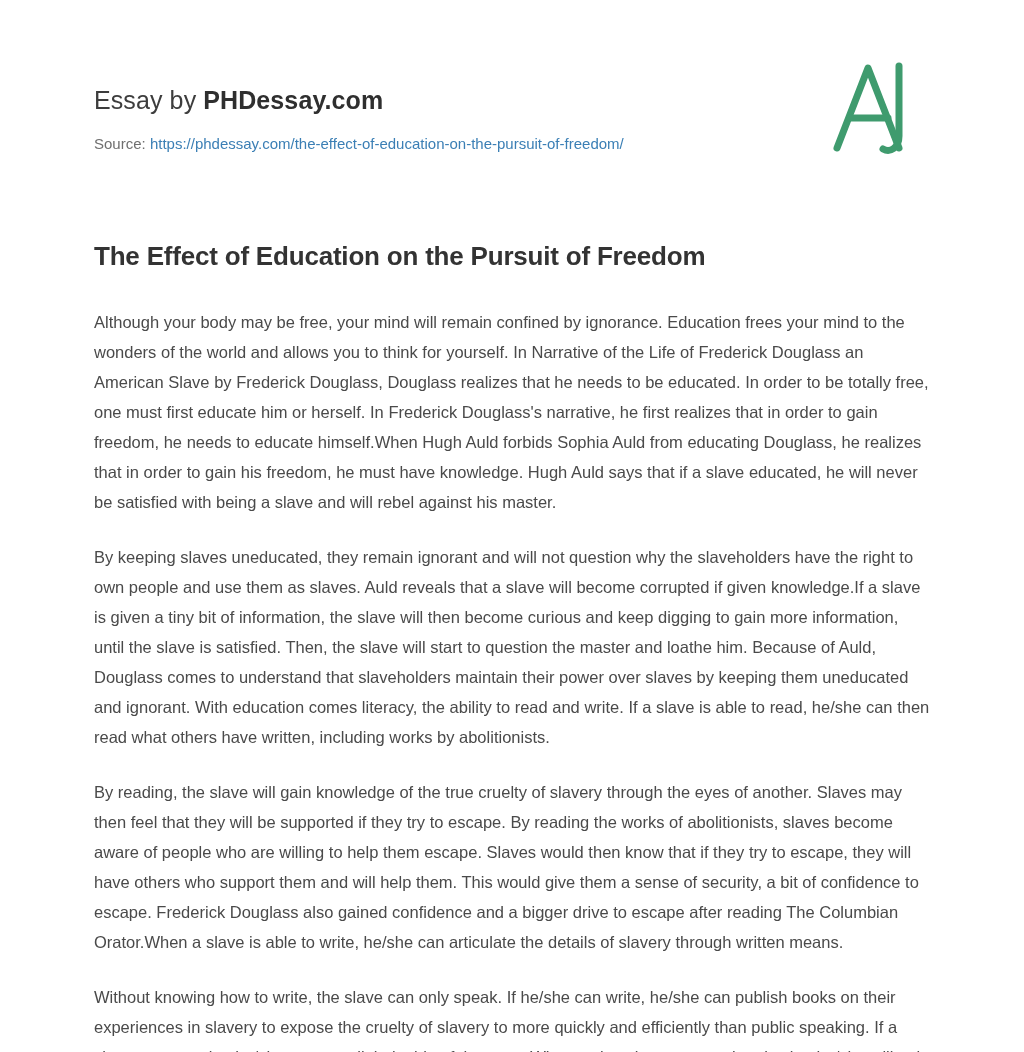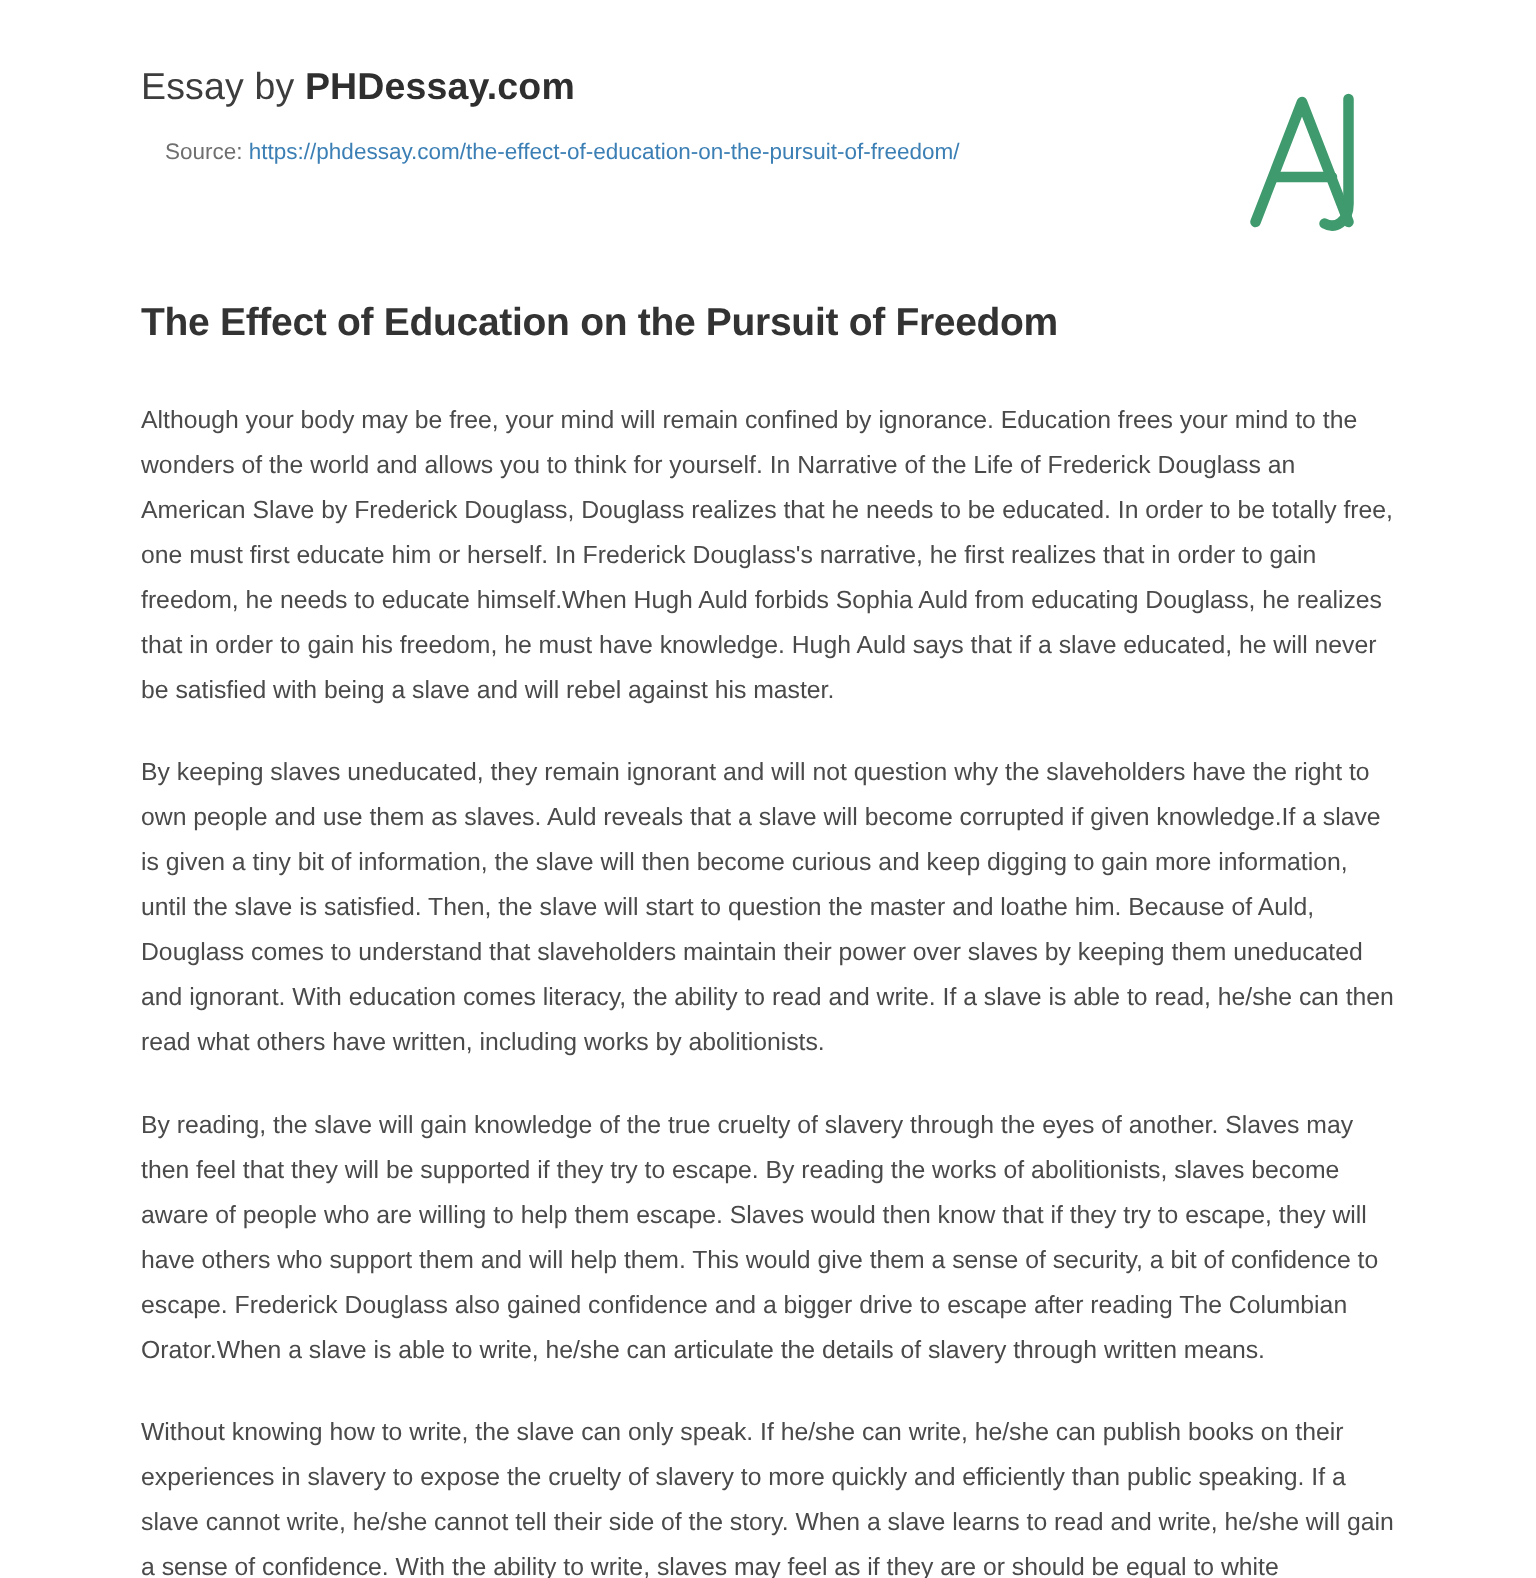--- a/index.html
+++ b/index.html
@@ -16,38 +16,37 @@
   }
   .page {
     position: relative;
     width: 1024px;
     min-height: 1052px;
     box-sizing: border-box;
     padding: 0 94px;
   }
   
   .header {
-    padding-top: 44px;
+    padding-top: 86px;
     position: relative;
   }
   .brand {
     font-size: 25px;
     color: #3d3d3d;
     letter-spacing: 0.1px;
     font-weight: 400;
   }
   .brand .brand-strong {
     font-weight: 700;
     color: #2f2f2f;
   }
   .source-line {
     margin-top: 20px;
     font-size: 15px;
     color: #6f6f6f;
-    margin-left: 16px;
   }
   .source-link {
     color: #3b7fb5;
     text-decoration: none;
   }
   
   .logo {
     position: absolute;
     top: 52px;
     right: 0px;

